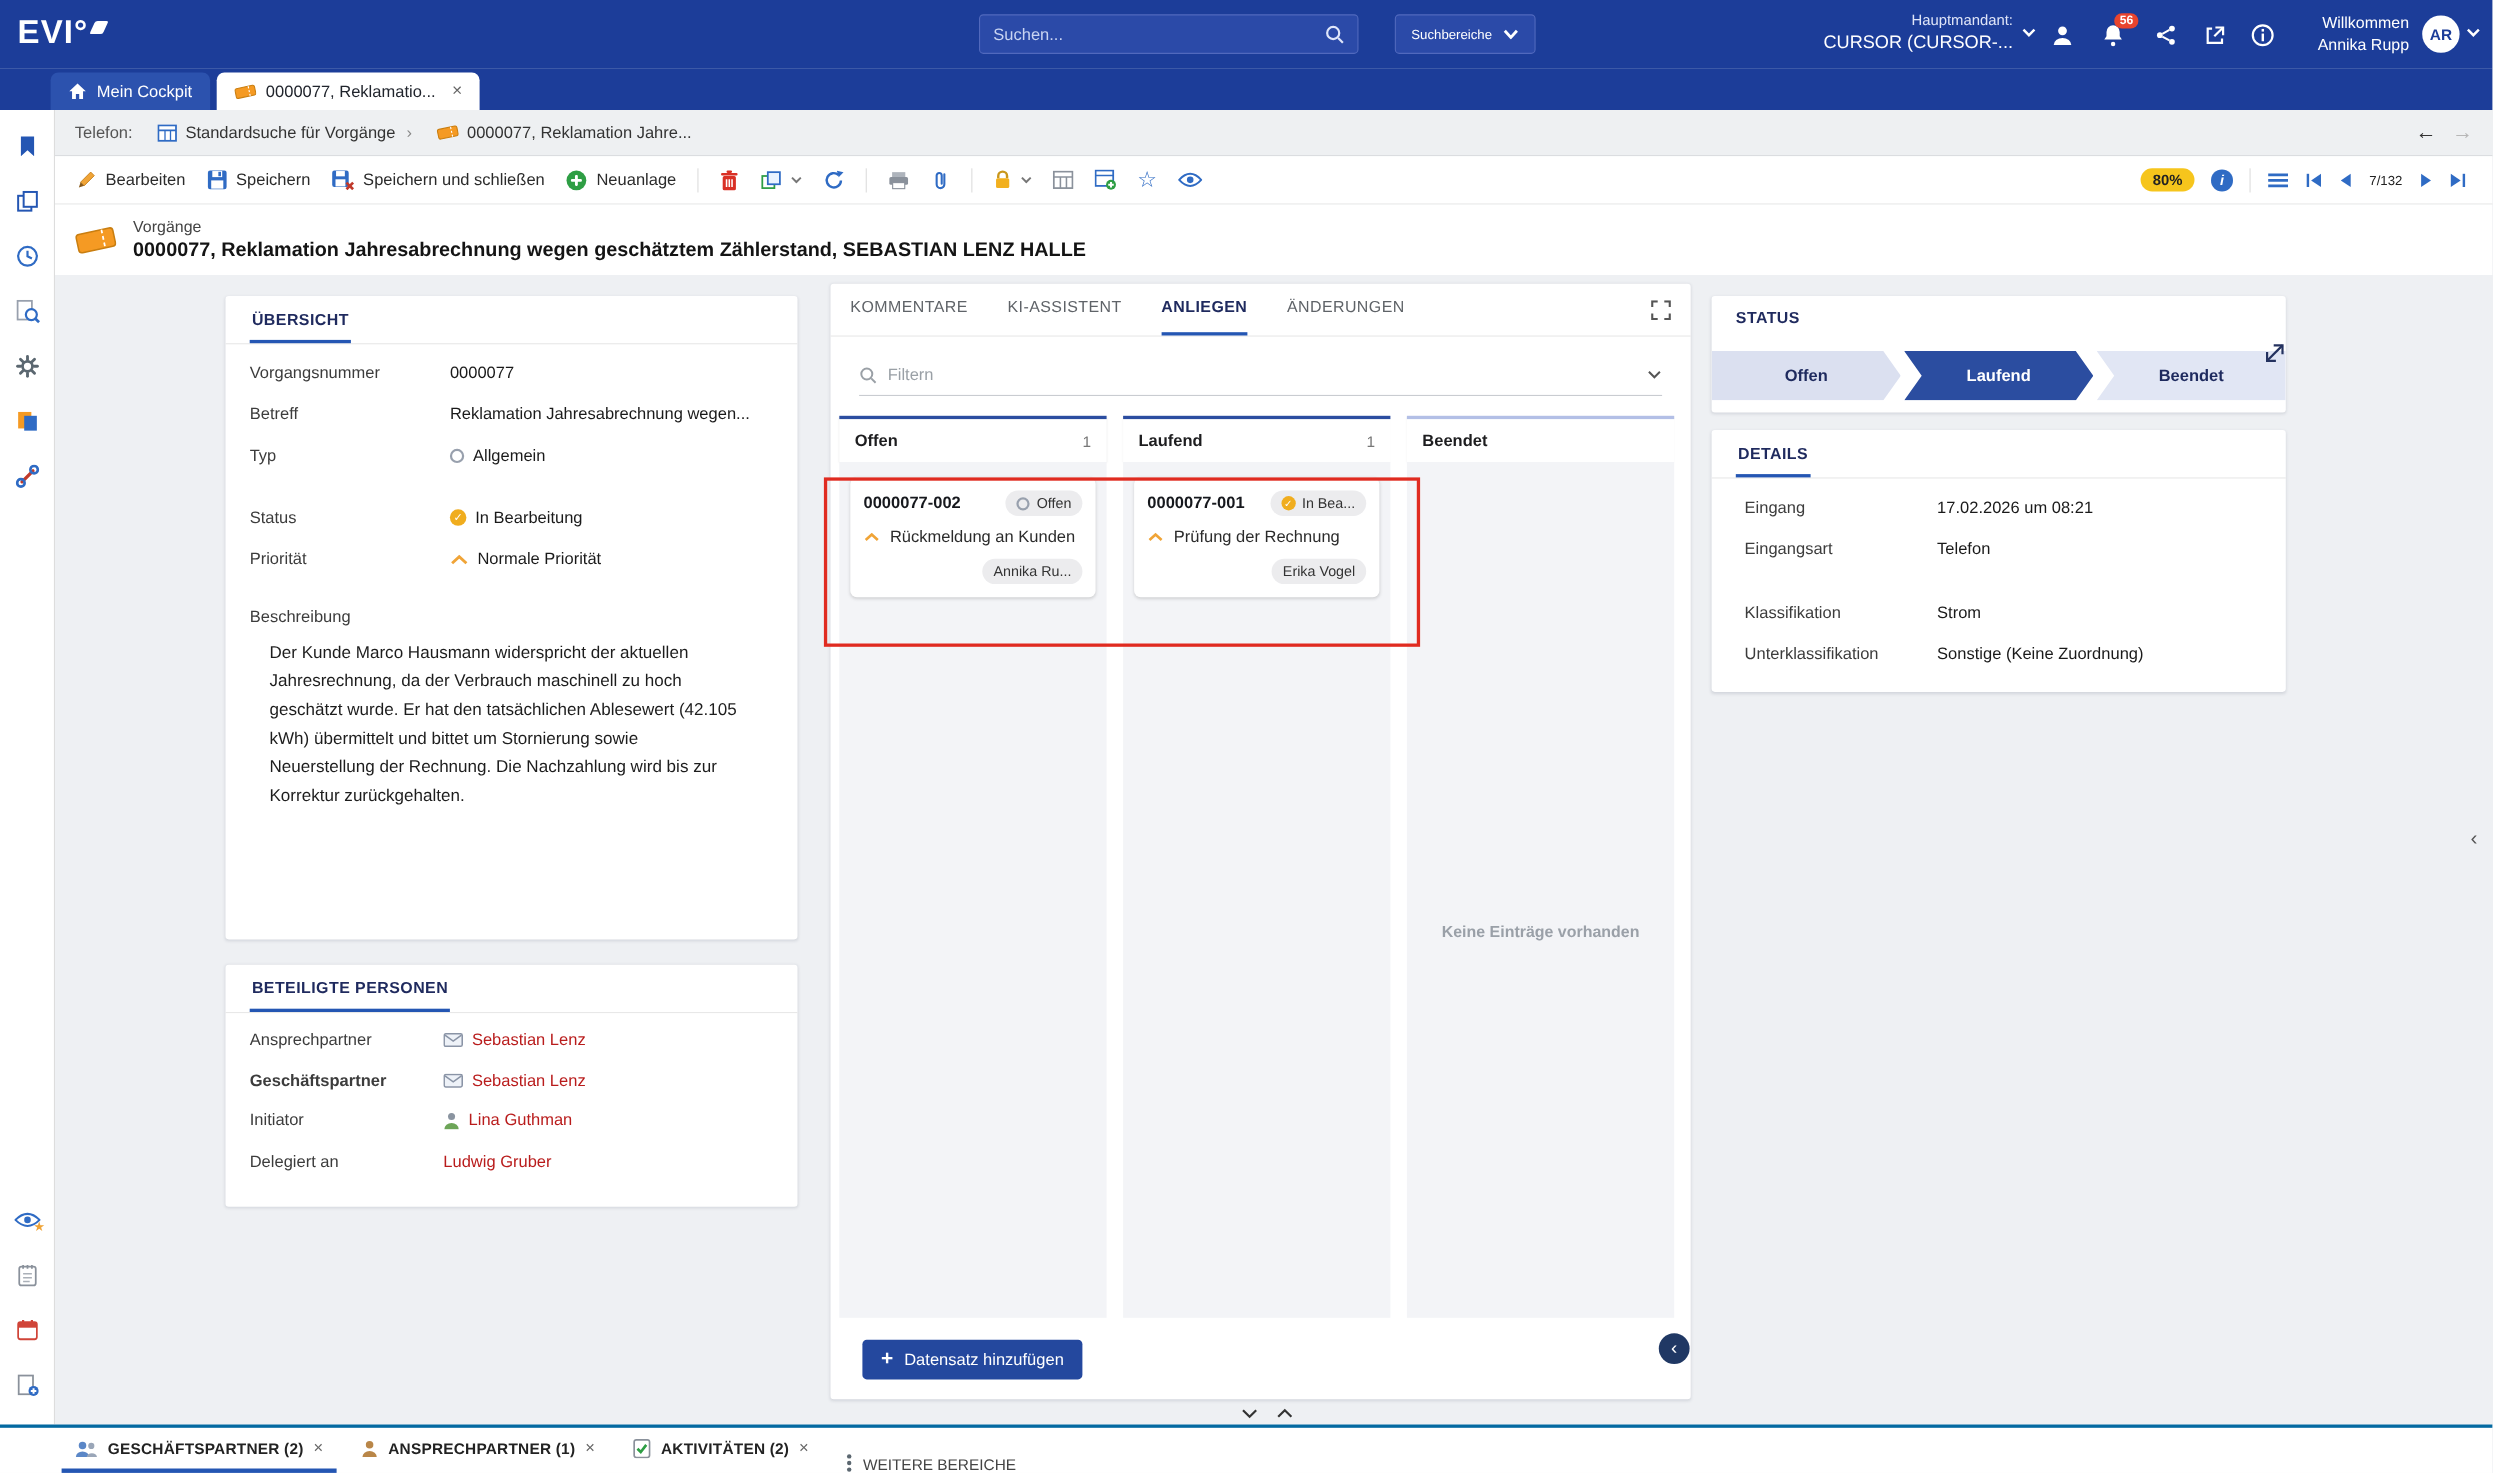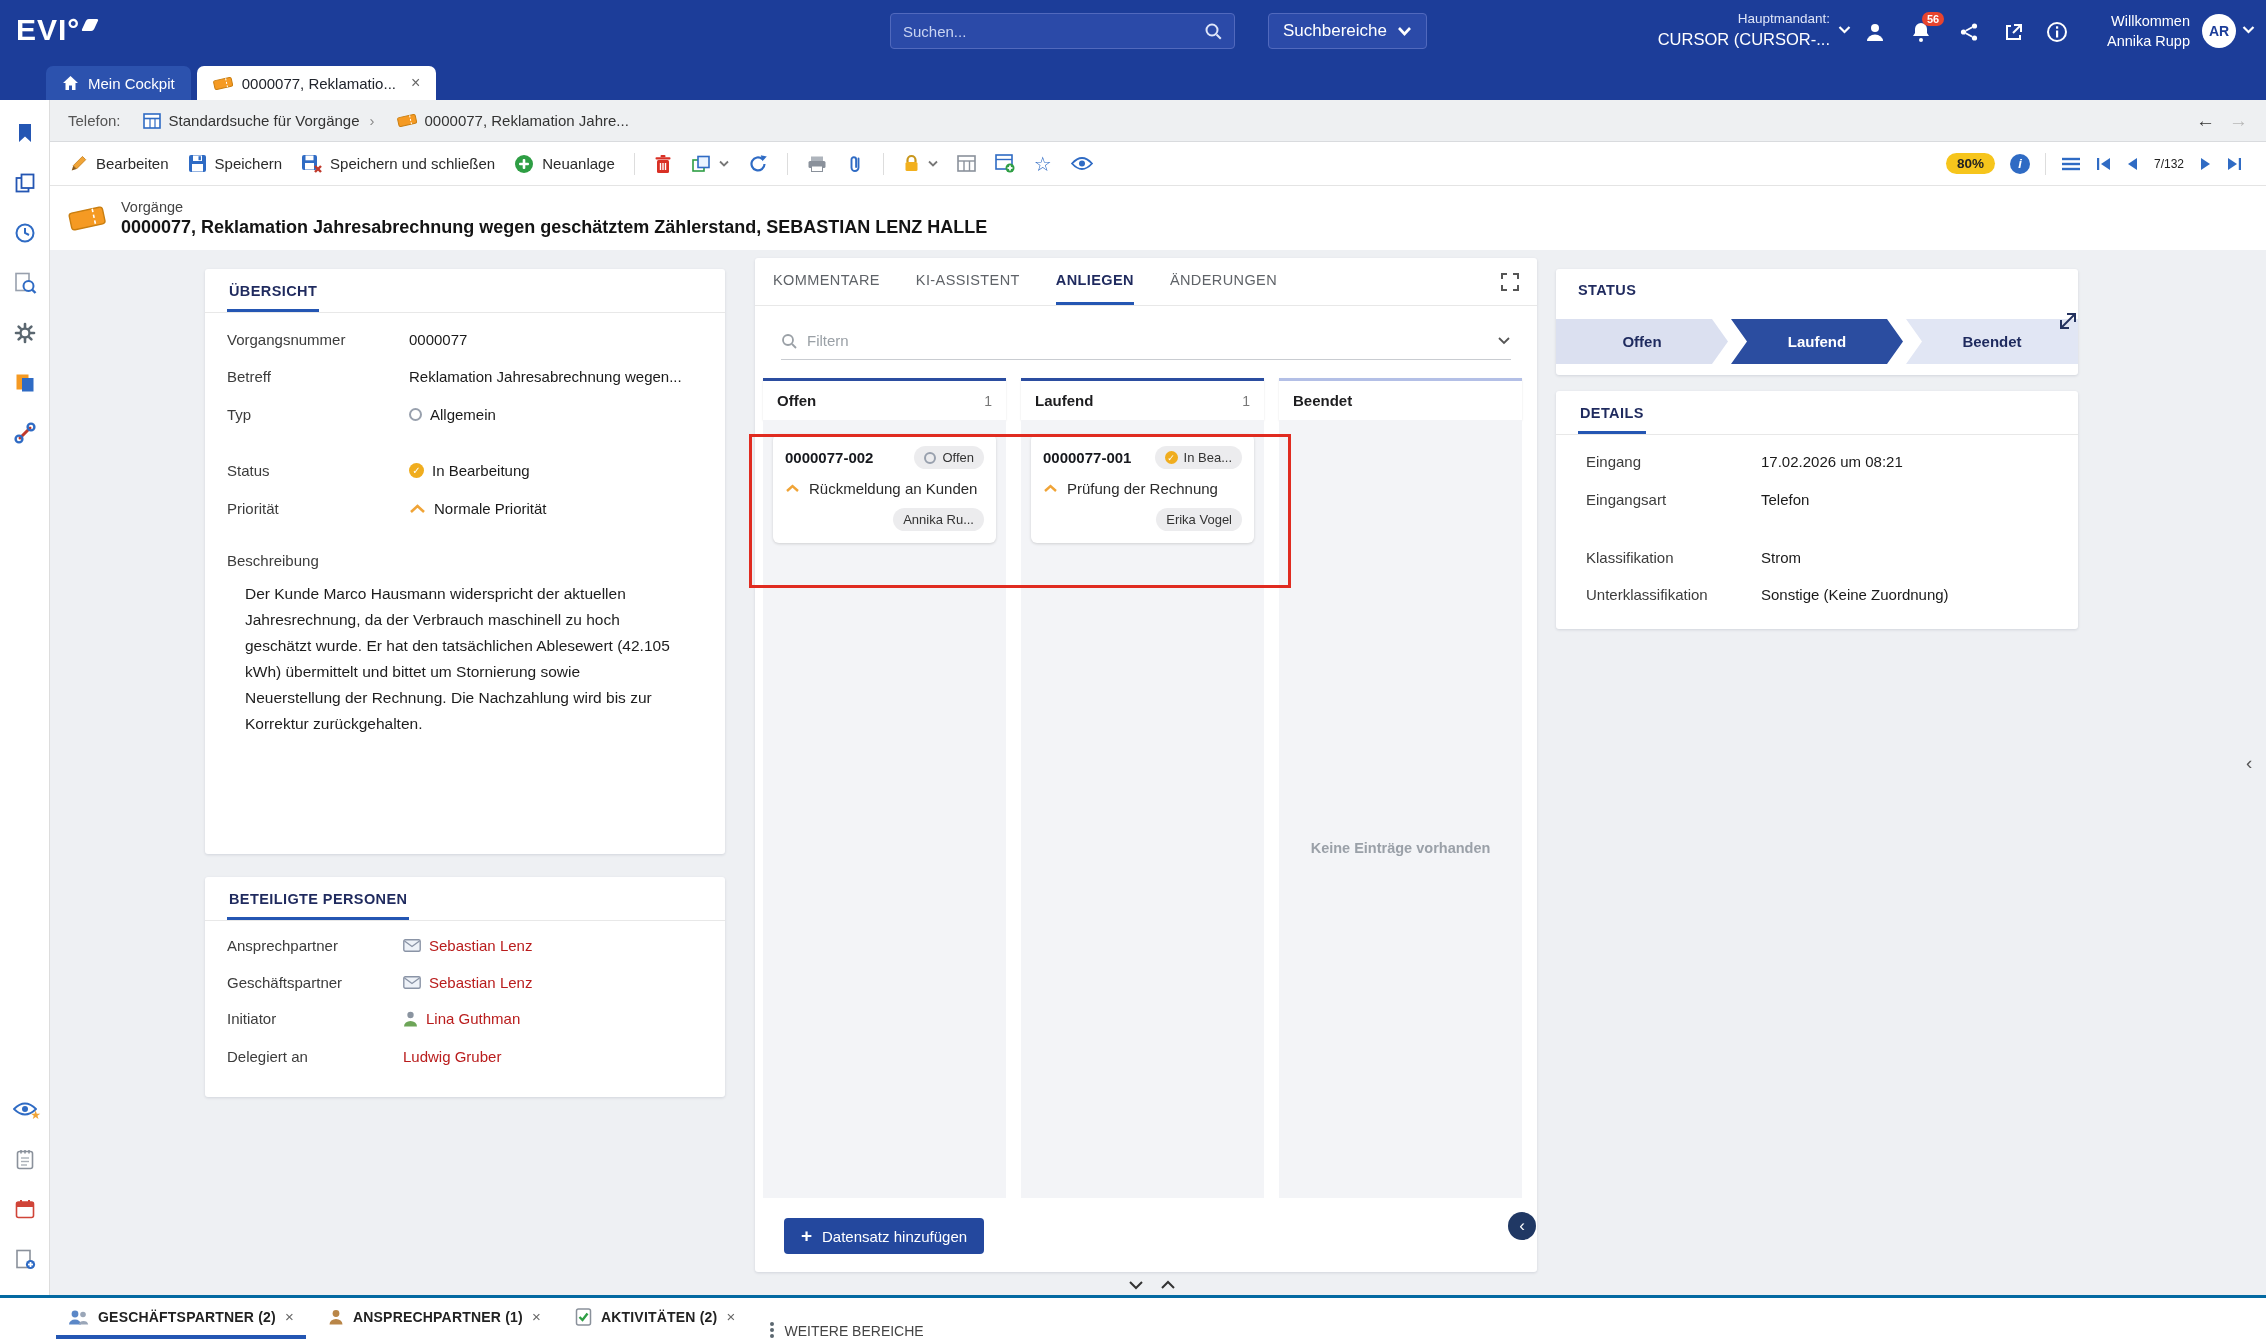--- a/index.html
+++ b/index.html
@@ -7,21 +7,21 @@
   body { font-family:"Liberation Sans", sans-serif; background:#eef0f3; overflow:hidden; position:relative; color:#1c1c1c; }
   .app { position:absolute; inset:0; }
 
   
   .topbar { position:absolute; left:0; top:0; width:100%; height:62px; background:#1c3d99; color:#fff; }
   .logo { position:absolute; left:16px; top:13px; font-size:30px; font-weight:bold; letter-spacing:1px; display:flex; align-items:flex-start; gap:4px; }
   .logo .swoosh { width:12px; height:12px; background:#fff; transform:skewX(-25deg); margin-top:6px; border-radius:2px; }
   .search-wrap { position:absolute; left:890px; top:13px; width:345px; height:36px; background:#2b4aa8; border:1px solid #5169bd; border-radius:4px; display:flex; align-items:center; padding:0 12px; gap:8px; }
   .search-wrap input { flex:1; background:transparent; border:none; outline:none; color:#fff; font-size:15px; font-family:inherit; }
   .search-wrap input::placeholder { color:#c9d4f2; }
-  .scopes-btn { position:absolute; left:1268px; top:13px; height:36px; padding:0 14px; background:#2b4aa8; border:1px solid #5169bd; border-radius:4px; color:#fff; font-size:17px; display:flex; align-items:center; gap:10px; cursor:pointer; }
+  .scopes-btn { position:absolute; left:1268px; top:13px; height:36px; padding:0 14px; background:#2b4aa8; border:1px solid #5169bd; border-radius:4px; color:#fff; font-size:12px; display:flex; align-items:center; gap:10px; cursor:pointer; }
   .tenant { position:absolute; left:1590px; top:9px; width:240px; text-align:right; line-height:20px; }
   .tenant .t1 { font-size:13.5px; color:#dfe5f8; }
   .tenant .t2 { font-size:16.5px; color:#fff; }
   .tb-chevron { position:absolute; top:25px; }
   .tb-icon { position:absolute; top:19px; width:26px; height:26px; display:flex; align-items:center; justify-content:center; cursor:pointer; }
   .badge { position:absolute; top:-7px; left:14px; background:#e8442e; color:#fff; font-size:11px; border-radius:9px; padding:1px 5px; font-weight:bold; }
   .welcome { position:absolute; left:2078px; top:11px; width:112px; text-align:right; font-size:14.5px; line-height:20px; color:#fff; }
   .avatar { position:absolute; left:2202px; top:14px; width:34px; height:34px; border-radius:50%; background:#fff; color:#1c3d99; font-weight:bold; font-size:14px; display:flex; align-items:center; justify-content:center; cursor:pointer; }
 
   
@@ -616,21 +616,21 @@
         <span style="display:flex;">
           <svg width="18" height="13">
               <rect x="0.8" y="0.8" width="16.4" height="11.4" rx="1.5" fill="#eef2f8" stroke="#8a94a6" stroke-width="1.4"></rect>
               <polyline points="1.5,2 9,7.5 16.5,2" fill="none" stroke="#8a94a6" stroke-width="1.4"></polyline>
             </svg>
         </span>
         <span>Sebastian Lenz</span>
       </span>
     </div>
     <div class="frow" style="top:97px;">
-      <span class="flabel" style="width:176px;">Geschäftspartner</span>
+      <span class="flabel" style="width:176px;font-weight:bold;">Geschäftspartner</span>
       <span class="fval link">
         <span style="display:flex;">
           <svg width="18" height="13">
               <rect x="0.8" y="0.8" width="16.4" height="11.4" rx="1.5" fill="#eef2f8" stroke="#8a94a6" stroke-width="1.4"></rect>
               <polyline points="1.5,2 9,7.5 16.5,2" fill="none" stroke="#8a94a6" stroke-width="1.4"></polyline>
             </svg>
         </span>
         <span>Sebastian Lenz</span>
       </span>
     </div>

